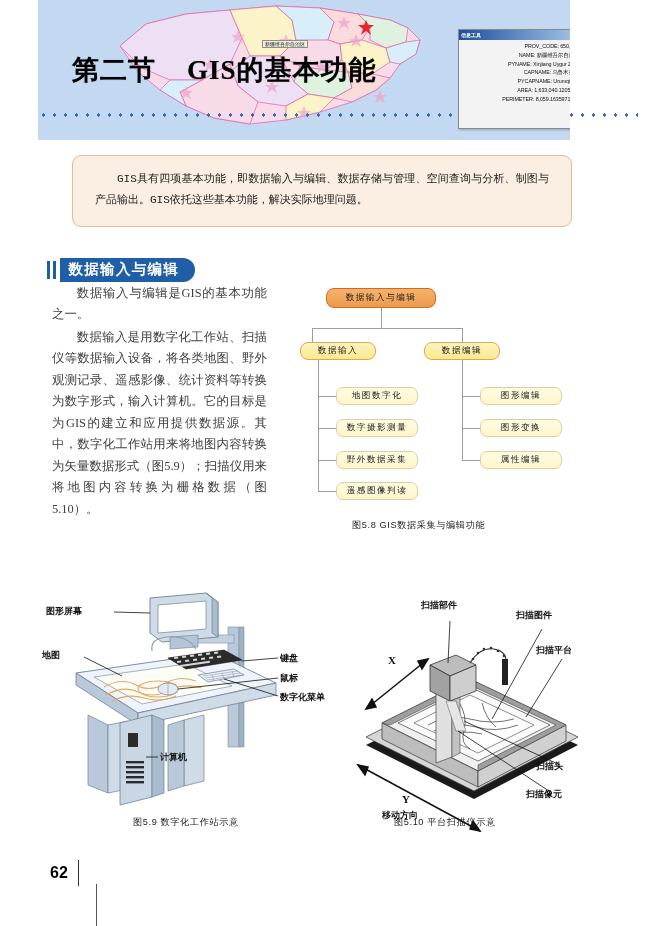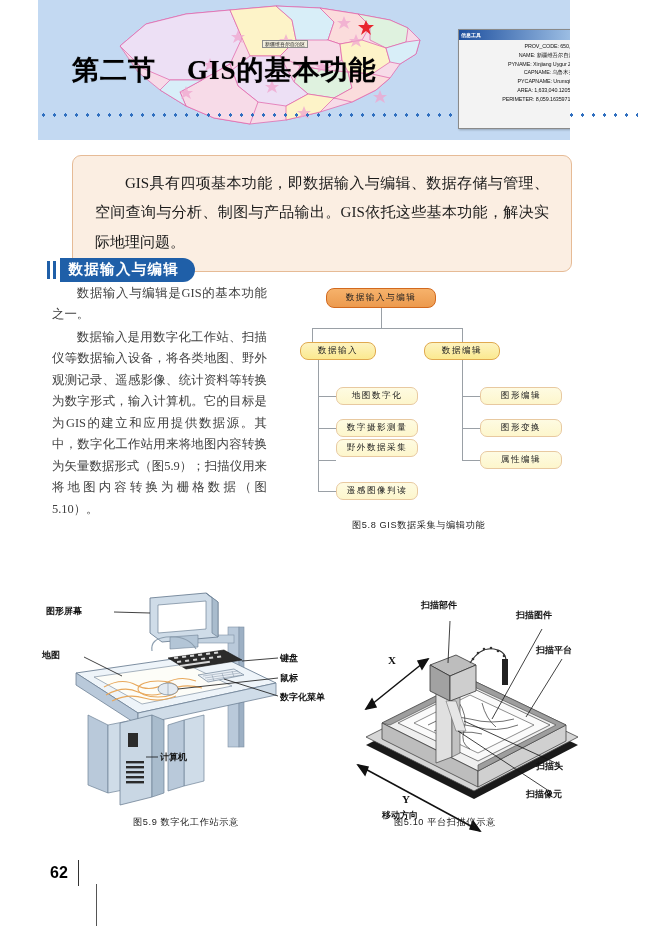--- a/index.html
+++ b/index.html
@@ -89,25 +89,26 @@
   .intro-box {
     position: absolute;
     left: 72px; top: 155px; width: 500px;
     box-sizing: border-box;
     background: #fbeee2;
     border: 1px solid #e6bb96;
     border-radius: 9px;
     padding: 13px 22px 14px 22px;
   }
   .intro-text {
-    font-size: 15px;
+    font-size: 11px;
     line-height: 1.95;
     text-align: justify;
     text-indent: 2em;
     color: #1a1a1a;
+    font-family: Liberation Mono, monospace;
   }
 
   
   .section-head {
     position: absolute;
     left: 47px; top: 258px;
     display: flex; align-items: center; gap: 4px;
   }
   .head-bars { display: flex; gap: 2.5px; }
   .head-bars i {
@@ -316,21 +317,21 @@
   <div class="fc-box fc-lvl2" style="left:124px; top:54px;">数据编辑</div>
 
   <div class="fc-line fc-v" style="left:18px; top:72px; height:131px;"></div>
   <div class="fc-line fc-h" style="left:18px; top:108px; width:18px;"></div>
   <div class="fc-line fc-h" style="left:18px; top:140px; width:18px;"></div>
   <div class="fc-line fc-h" style="left:18px; top:172px; width:18px;"></div>
   <div class="fc-line fc-h" style="left:18px; top:203px; width:18px;"></div>
 
   <div class="fc-box fc-leaf" style="left:36px; top:99px;">地图数字化</div>
   <div class="fc-box fc-leaf" style="left:36px; top:131px;">数字摄影测量</div>
-  <div class="fc-box fc-leaf" style="left:36px; top:151px;">野外数据采集</div>
+  <div class="fc-box fc-leaf" style="left:36px; top:163px;">野外数据采集</div>
   <div class="fc-box fc-leaf" style="left:36px; top:194px;">遥感图像判读</div>
 
   <div class="fc-line fc-v" style="left:162px; top:72px; height:100px;"></div>
   <div class="fc-line fc-h" style="left:162px; top:108px; width:18px;"></div>
   <div class="fc-line fc-h" style="left:162px; top:140px; width:18px;"></div>
   <div class="fc-line fc-h" style="left:162px; top:172px; width:18px;"></div>
 
   <div class="fc-box fc-leaf" style="left:180px; top:99px;">图形编辑</div>
   <div class="fc-box fc-leaf" style="left:180px; top:131px;">图形变换</div>
   <div class="fc-box fc-leaf" style="left:180px; top:163px;">属性编辑</div>

